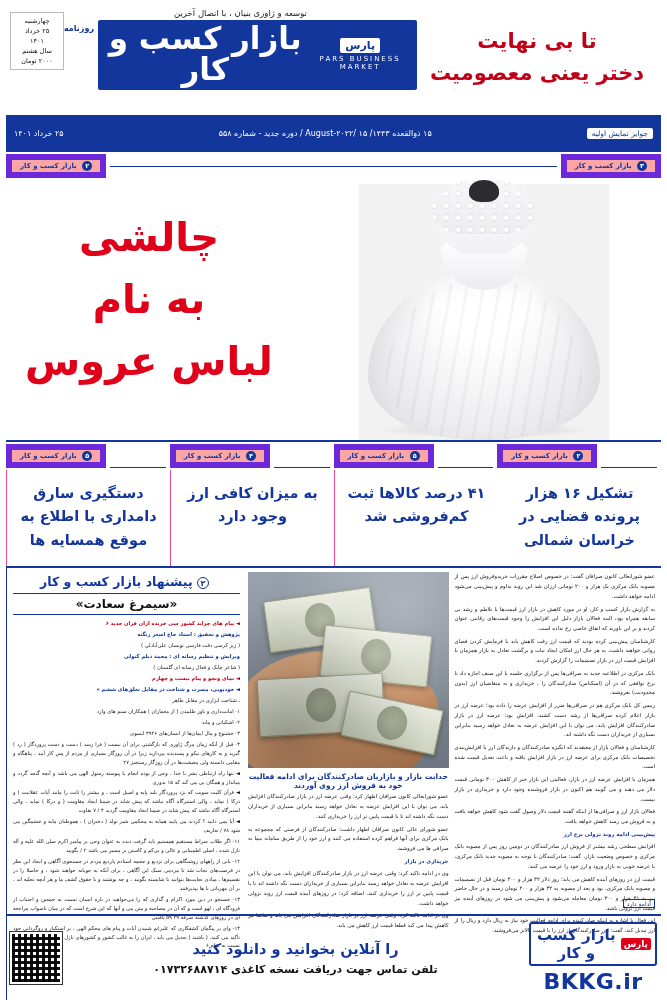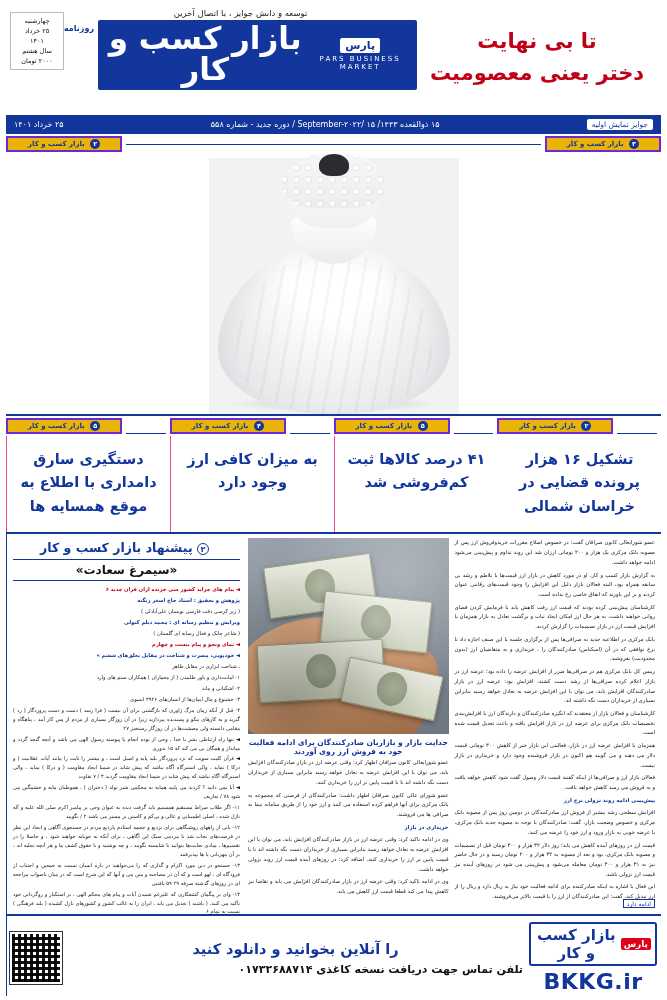--- a/index.html
+++ b/index.html
@@ -95,21 +95,21 @@
     color: #111;
     border: 1px solid #bbb;
     padding: 3px 2px;
     margin-top: 4px;
   }
   .dateline {
     margin: 5px 6px 0 6px;
     background: #12369c;
     color: #fff;
     font-size: 8px;
-    padding: 4px 8px;
+    padding: 13px 8px;
     display: flex;
     flex-direction: row-reverse;
     justify-content: space-between;
     align-items: center;
   }
   .dateline .d-note {
     background: #fff;
     color: #12369c;
     padding: 1px 5px;
     border-radius: 2px;
@@ -120,23 +120,23 @@
   .ribbon {
     display: flex;
     flex-direction: row-reverse;
     align-items: center;
     gap: 0px;
     font-size: 7px;
     color: #12369c;
     padding: 2px 6px 0 6px;
   }
   .tab {
-    background: #eab308;
-    border: 2px solid #6d28d9;
-    padding: 1px 20px;
+    background: #fca5a5;
+    border: 6px solid #6d28d9;
+    padding: 1px 8px;
     color: #12369c;
     font-weight: bold;
     font-size: 7px;
     white-space: nowrap;
   }
   .tab .num {
     display: inline-block;
     background: #12369c;
     color: #fff;
     border-radius: 50%;
@@ -418,21 +418,20 @@
   .foot-slogan {
     color: #12369c;
     font-weight: bold;
     font-size: 14.5px;
     margin-bottom: 6px;
   }
   .foot-phone {
     font-size: 11px;
     color: #111;
     font-weight: bold;
-    text-align: right;
   }
   .foot-brand {
     width: 128px;
     text-align: center;
   }
   .foot-brand .bx {
     border: 2px solid #12369c;
     border-radius: 3px;
     padding: 2px 4px;
     color: #12369c;
@@ -471,57 +470,62 @@
 
   <div class="masthead">
     <div class="mast-right">
       <div style="white-space:pre-line">چهارشنبه
 ۲۵ خرداد
 ۱۴۰۱
 سال هشتم
 ۲۰۰۰ تومان</div>
     </div>
     <div class="mast-center">
-      <div class="mast-slogan">توسعه و دانش جوایز ، با اتصال آخرین</div>
+      <div class="mast-slogan">توسعه و ژاوری بنیان ، با اتصال آخرین</div>
       <div class="logo-wrap">
         <div style="font-size:8px;color:#12369c;font-weight:bold;align-self:flex-start;margin-top:4px;">روزنامه</div>
         <div class="logo-box">
           <div class="logo-main">بازار کسب و کار</div>
           <div style="display:flex;flex-direction:column;align-items:center;">
             <div class="logo-pars">پارس</div>
             <div class="logo-sub">PARS BUSINESS MARKET</div>
           </div>
         </div>
       </div>
     </div>
     <div class="mast-left">
       <div class="mast-headline">تا بی نهایت</div>
       <div class="mast-headline">دختر یعنی معصومیت</div>
     </div>
   </div>
 
   <div class="dateline">
     <div>۲۵ خرداد ۱۴۰۱</div>
-    <div>۱۵ ذوالقعده ۱۴۴۳/ ۱۵ /September-۲۰۲۲ / دوره جدید - شماره ۵۵۸</div>
+    <div>۱۵ ذوالقعده ۱۴۴۳/ ۱۵ /August-۲۰۲۲ / دوره جدید - شماره ۵۵۸</div>
     <div class="d-note">جوایز نمایش اولیه</div>
   </div>
 
   <div class="ribbon">
     <div class="tab">
       <span class="num">۲</span>
       <span>بازار کسب و کار</span>
     </div>
     <div class="rule"></div>
     <div class="tab">
       <span class="num">۳</span>
       <span>بازار کسب و کار</span>
     </div>
   </div>
 
   <div class="hero">
+    <div class="hero-text">
+      <div class="line">چالشی</div>
+      <div class="line">به نام</div>
+      <div class="line">لباس عروس</div>
+    </div>
     <div class="hero-img">
       <div class="dress">
         <div class="bg"></div>
         <div class="shadow"></div>
         <div class="skirt"></div>
         <div class="waist"></div>
         <div class="bodice"></div>
         <div class="lace"></div>
         <div class="neck"></div>
       </div>

